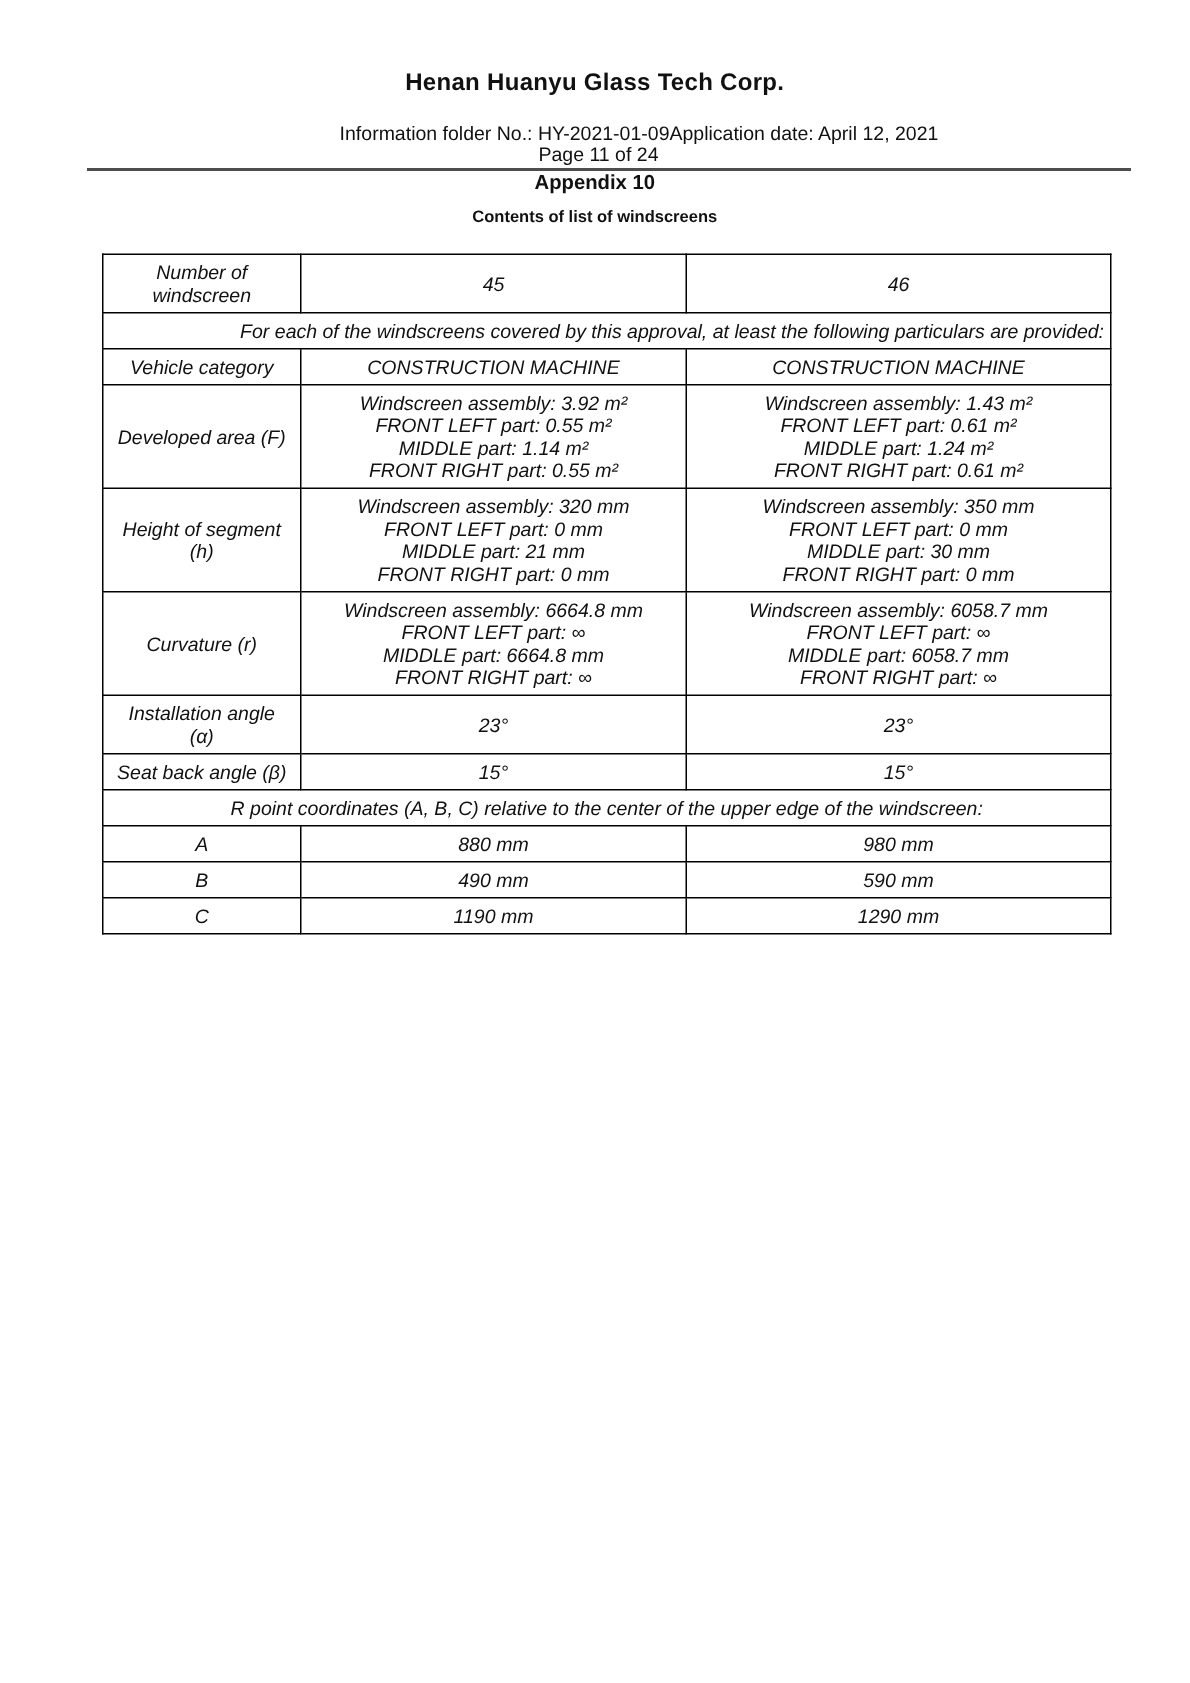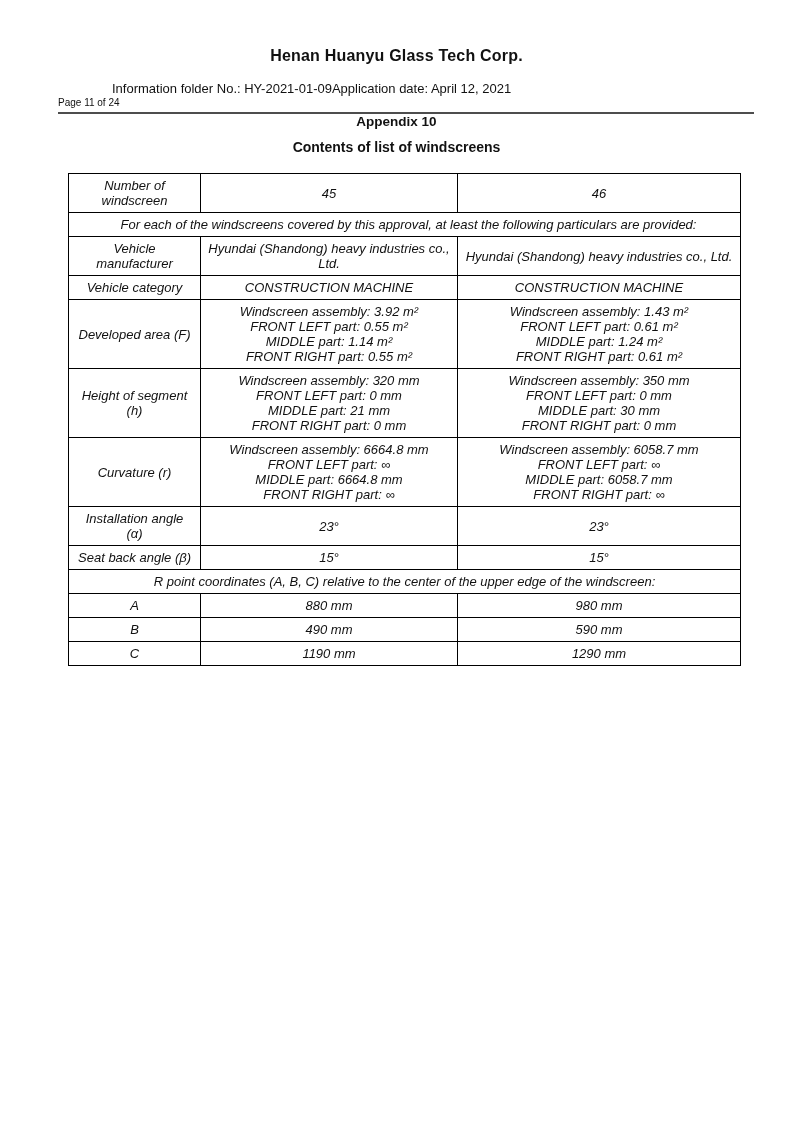--- a/index.html
+++ b/index.html
@@ -20,65 +20,65 @@
     font-weight: bold;
     letter-spacing: 0.2px;
   }
   .header-block {
     margin-left: 58px;
     width: 696px;
   }
   .meta-line1 {
     margin-top: 17px;
     display: flex;
-    justify-content: flex-start;
+    justify-content: center;
     padding: 0 14px 0 54px;
     font-size: 13px;
     line-height: 14px;
   }
   .meta-line2 {
-    text-align: left;
+    text-align: center;
     padding-right: 14px;
-    font-size: 10px;
+    font-size: 13px;
     line-height: 14px;
   }
   .header-rule {
     margin-top: 2px;
     border-bottom: 2px solid #4d4d4d;
   }
   .appendix-title {
     text-align: center;
     font-size: 13.5px;
     font-weight: bold;
   }
   .appendix-subtitle {
     margin-top: 10px;
     text-align: center;
-    font-size: 14px;
+    font-size: 11px;
     font-weight: bold;
   }
   table.spec-table {
     margin: 18px 0 0 68px;
     width: 672px;
     border-collapse: collapse;
     table-layout: fixed;
     font-style: italic;
   }
   .spec-table td {
     border: 1.5px solid #000000;
     font-size: 13px;
     line-height: 15px;
     padding: 4px 4px;
     text-align: center;
     vertical-align: middle;
     white-space: pre-line;
     word-wrap: break-word;
   }
   .spec-table td.span-left {
-    text-align: center;
+    text-align: right;
     padding-left: 12px;
   }
   .spec-table td.span-center {
     text-align: center;
   }
 </style>
 </head>
 <body>
 
 <div class="page">
@@ -105,26 +105,20 @@
     </colgroup>
     <tbody>
       <tr>
         <td>Number of
 windscreen</td>
         <td>45</td>
         <td>46</td>
       </tr>
       <tr>
         <td colspan="3" class="span-left">For each of the windscreens covered by this approval, at least the following particulars are provided:</td>
-      </tr>
-      <tr>
-        <td>Vehicle
-manufacturer</td>
-        <td>Hyundai (Shandong) heavy industries co., Ltd.</td>
-        <td>Hyundai (Shandong) heavy industries co., Ltd.</td>
       </tr>
       <tr>
         <td>Vehicle category</td>
         <td>CONSTRUCTION MACHINE</td>
         <td>CONSTRUCTION MACHINE</td>
       </tr>
       <tr>
         <td>Developed area (F)</td>
         <td>Windscreen assembly: 3.92 m²
 FRONT LEFT part: 0.55 m²

